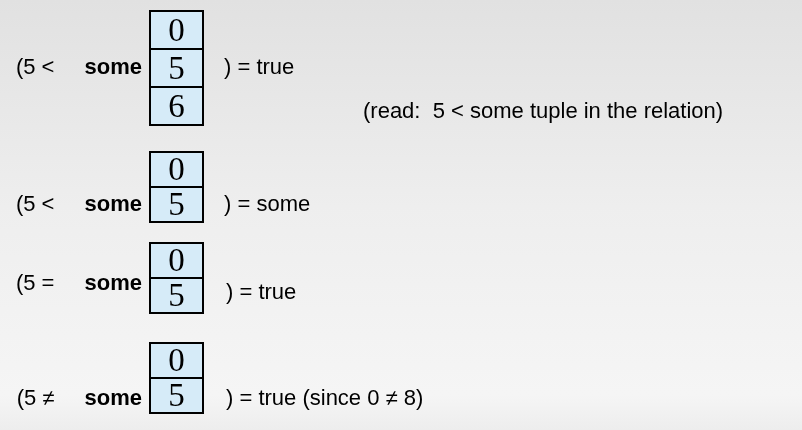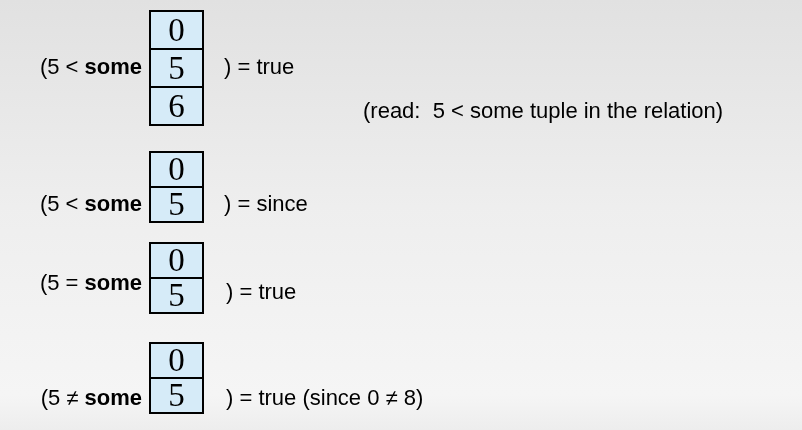--- a/index.html
+++ b/index.html
@@ -26,21 +26,21 @@
     font-size: 22px;
     line-height: 26px;
     color: #000000;
     white-space: pre;
   }
   .label {
     left: 0;
     width: 142px;
     text-align: right;
   }
-  .kw { font-weight: bold; }
+  .kw { font-weight: bold; margin-left: 24px; }
   .tuple-table {
     position: absolute;
     width: 51px;
   }
   .cell {
     width: 51px;
     border: 2px solid #000000;
     background: #d6ebf8;
     display: flex;
     align-items: center;
@@ -66,21 +66,21 @@
   </div>
   <div class="result" style="left:224px; top:54px;">) = true</div>
 
   <div class="note" style="left:363px; top:82px;margin-top:16px;">(read:  5 &lt; some tuple in the relation)</div>
 
   <div class="label" style="top:191px;"><span>(5 &lt; </span><span class="kw">some</span></div>
   <div class="tuple-table" style="left:149px; top:151px;">
     <div class="cell h37">0</div>
     <div class="cell h37">5</div>
   </div>
-  <div class="result" style="left:224px; top:191px;">) = since</div>
+  <div class="result" style="left:224px; top:191px;">) = some</div>
 
   <div class="label" style="top:270px;"><span>(5 = </span><span class="kw">some</span></div>
   <div class="tuple-table" style="left:149px; top:242px;">
     <div class="cell h37">0</div>
     <div class="cell h37">5</div>
   </div>
   <div class="result" style="left:226px; top:279px;">) = true</div>
 
   <div class="label" style="top:385px;"><span>(5 ≠ </span><span class="kw">some</span></div>
   <div class="tuple-table" style="left:149px; top:342px;">

